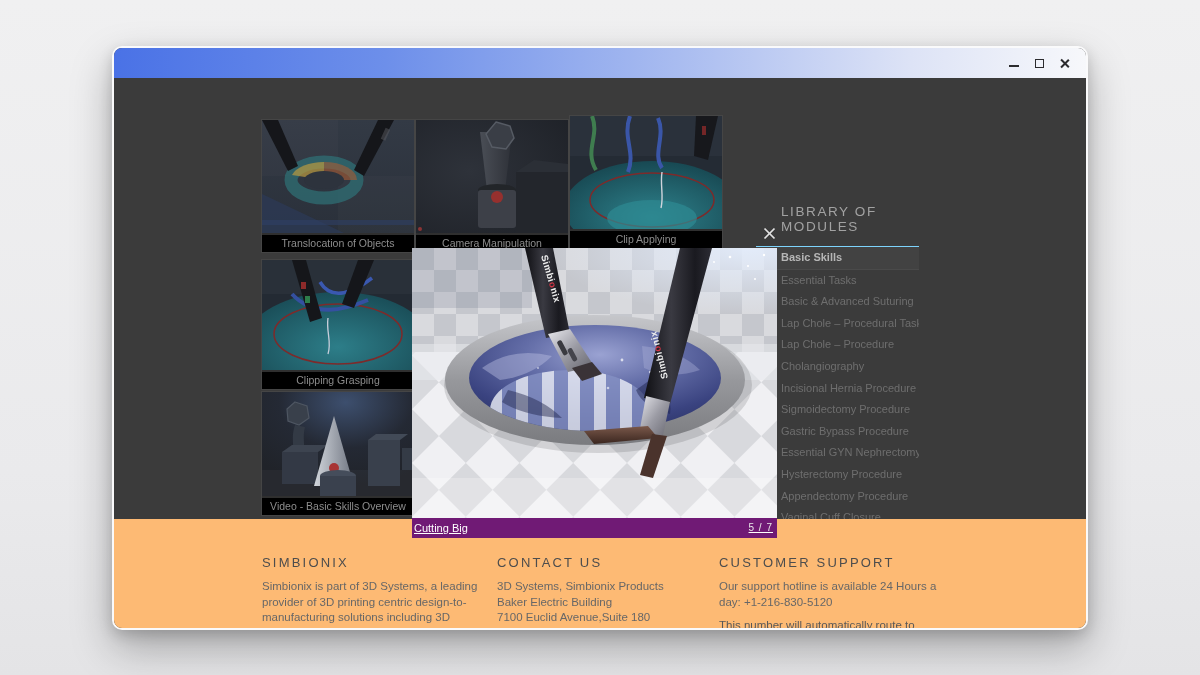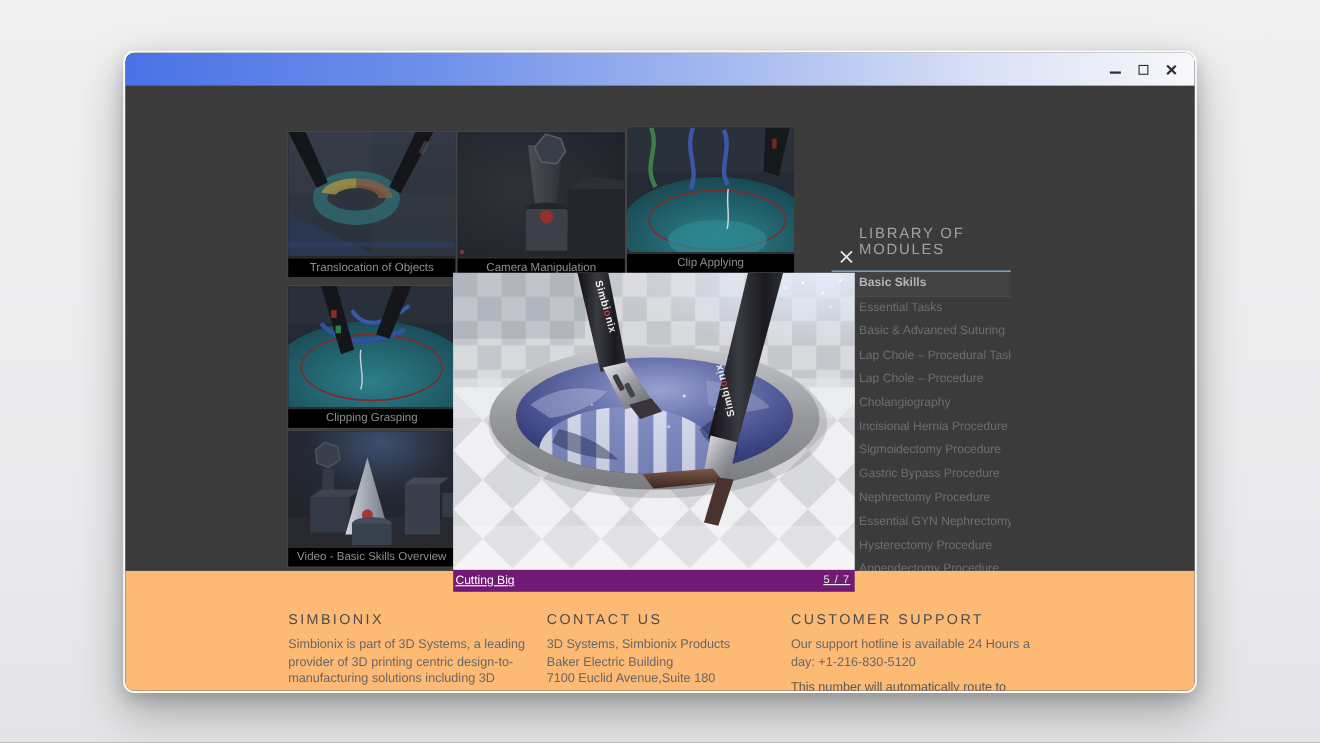--- a/index.html
+++ b/index.html
@@ -259,21 +259,20 @@
       <div class="lib-list">
         <div class="lib-item active">Basic Skills</div>
         <div class="lib-item">Essential Tasks</div>
         <div class="lib-item">Basic &amp; Advanced Suturing</div>
         <div class="lib-item">Lap Chole – Procedural Tasks</div>
         <div class="lib-item">Lap Chole – Procedure</div>
         <div class="lib-item">Cholangiography</div>
         <div class="lib-item">Incisional Hernia Procedure</div>
         <div class="lib-item">Sigmoidectomy Procedure</div>
         <div class="lib-item">Gastric Bypass Procedure</div>
-        <div class="lib-item">Nephrectomy Procedure</div>
         <div class="lib-item">Essential GYN Nephrectomy</div>
         <div class="lib-item">Hysterectomy Procedure</div>
         <div class="lib-item">Appendectomy Procedure</div>
         <div class="lib-item">Vaginal Cuff Closure</div>
       </div>
     </div>
   </div>
 
   <div class="footerbar">
     <div class="fcol fcol-1">

